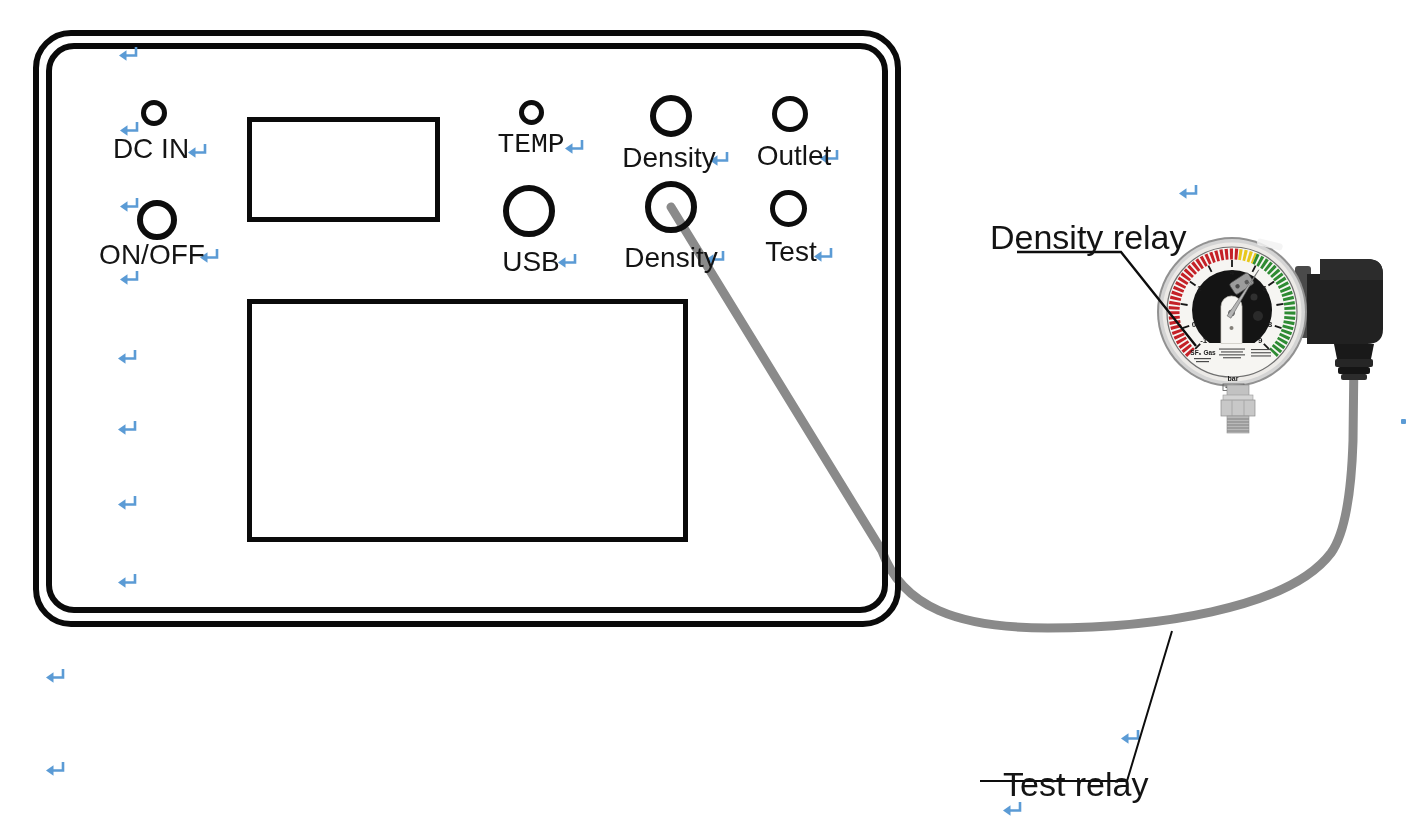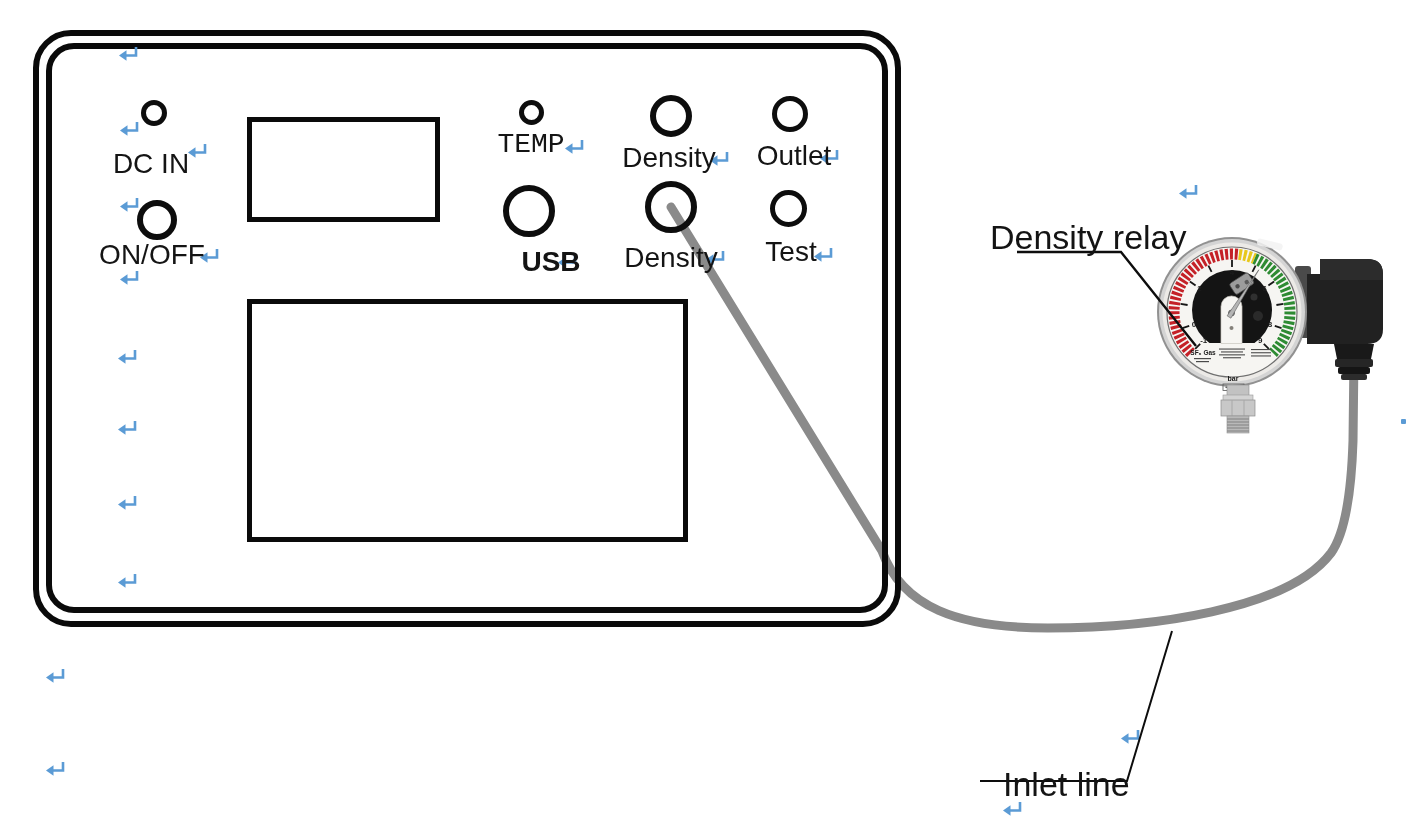--- a/index.html
+++ b/index.html
@@ -181,27 +181,27 @@
       <svg width="22" height="19" viewBox="0 0 22 19">
         <path d="M19 3 V11.5 H8" fill="none" stroke="#5b9bd5" stroke-width="2.6"></path>
         <path d="M2 11.5 L9.5 6.2 L9.5 16.8 Z" fill="#5b9bd5"></path>
       </svg>
     </div>
     <div class="stray-dot" style="left: 1401px; top: 419px; background: rgb(91, 155, 213);"></div>
   </div>
 
 <div id="ports-layer">
     <div class="port-circle" style="left: 141px; top: 100px; width: 26px; height: 26px; border-width: 5px;"></div>
-    <div class="port-label" style="left: 151px; top: 149px; margin-top: 15px;">DC IN</div>
+    <div class="port-label" style="left: 151px; top: 149px;">DC IN</div>
     <div class="port-circle" style="left: 137px; top: 200px; width: 40px; height: 40px; border-width: 6px;"></div>
     <div class="port-label" style="left: 152px; top: 255px;">ON/OFF</div>
     <div class="port-circle" style="left: 518.5px; top: 99.5px; width: 25px; height: 25px; border-width: 5px;"></div>
     <div class="port-label" style="left: 531px; top: 145px; font-family: Liberation Mono, monospace;">TEMP</div>
     <div class="port-circle" style="left: 503px; top: 185px; width: 52px; height: 52px; border-width: 6px;"></div>
-    <div class="port-label" style="left: 551px; top: 262px; font-weight: bold;">USB</div>
+    <div class="port-label" style="left: 531px; top: 262px;">USB</div>
     <div class="port-circle" style="left: 650px; top: 95px; width: 42px; height: 42px; border-width: 6px;"></div>
     <div class="port-label" style="left: 669px; top: 158px;">Density</div>
     <div class="port-circle" style="left: 645px; top: 181px; width: 52px; height: 52px; border-width: 6px;"></div>
     <div class="port-label" style="left: 671px; top: 258px;">Density</div>
     <div class="port-circle" style="left: 772px; top: 96px; width: 36px; height: 36px; border-width: 5px;"></div>
     <div class="port-label" style="left: 794px; top: 156px;">Outlet</div>
     <div class="port-circle" style="left: 769.5px; top: 189.5px; width: 37px; height: 37px; border-width: 5px;"></div>
     <div class="port-label" style="left: 791px; top: 252px;">Test</div>
   </div>
 
@@ -309,13 +309,13 @@
     </g>
   </svg>
 </div>
 
 <svg class="abs layer" width="1414" height="826" viewBox="0 0 1414 826">
   <path d="M1017 252 L1121 252 L1196 346" fill="none" stroke="#0d0d0d" stroke-width="2.4"></path>
   <path d="M980 781 L1127 781 L1172 631" fill="none" stroke="#0d0d0d" stroke-width="2"></path>
 </svg>
 
 <div class="annotation annotation-density">Density relay</div>
-<div class="annotation annotation-testline">Inlet line</div>
+<div class="annotation annotation-testline">Test relay</div>
 
 </body></html>

